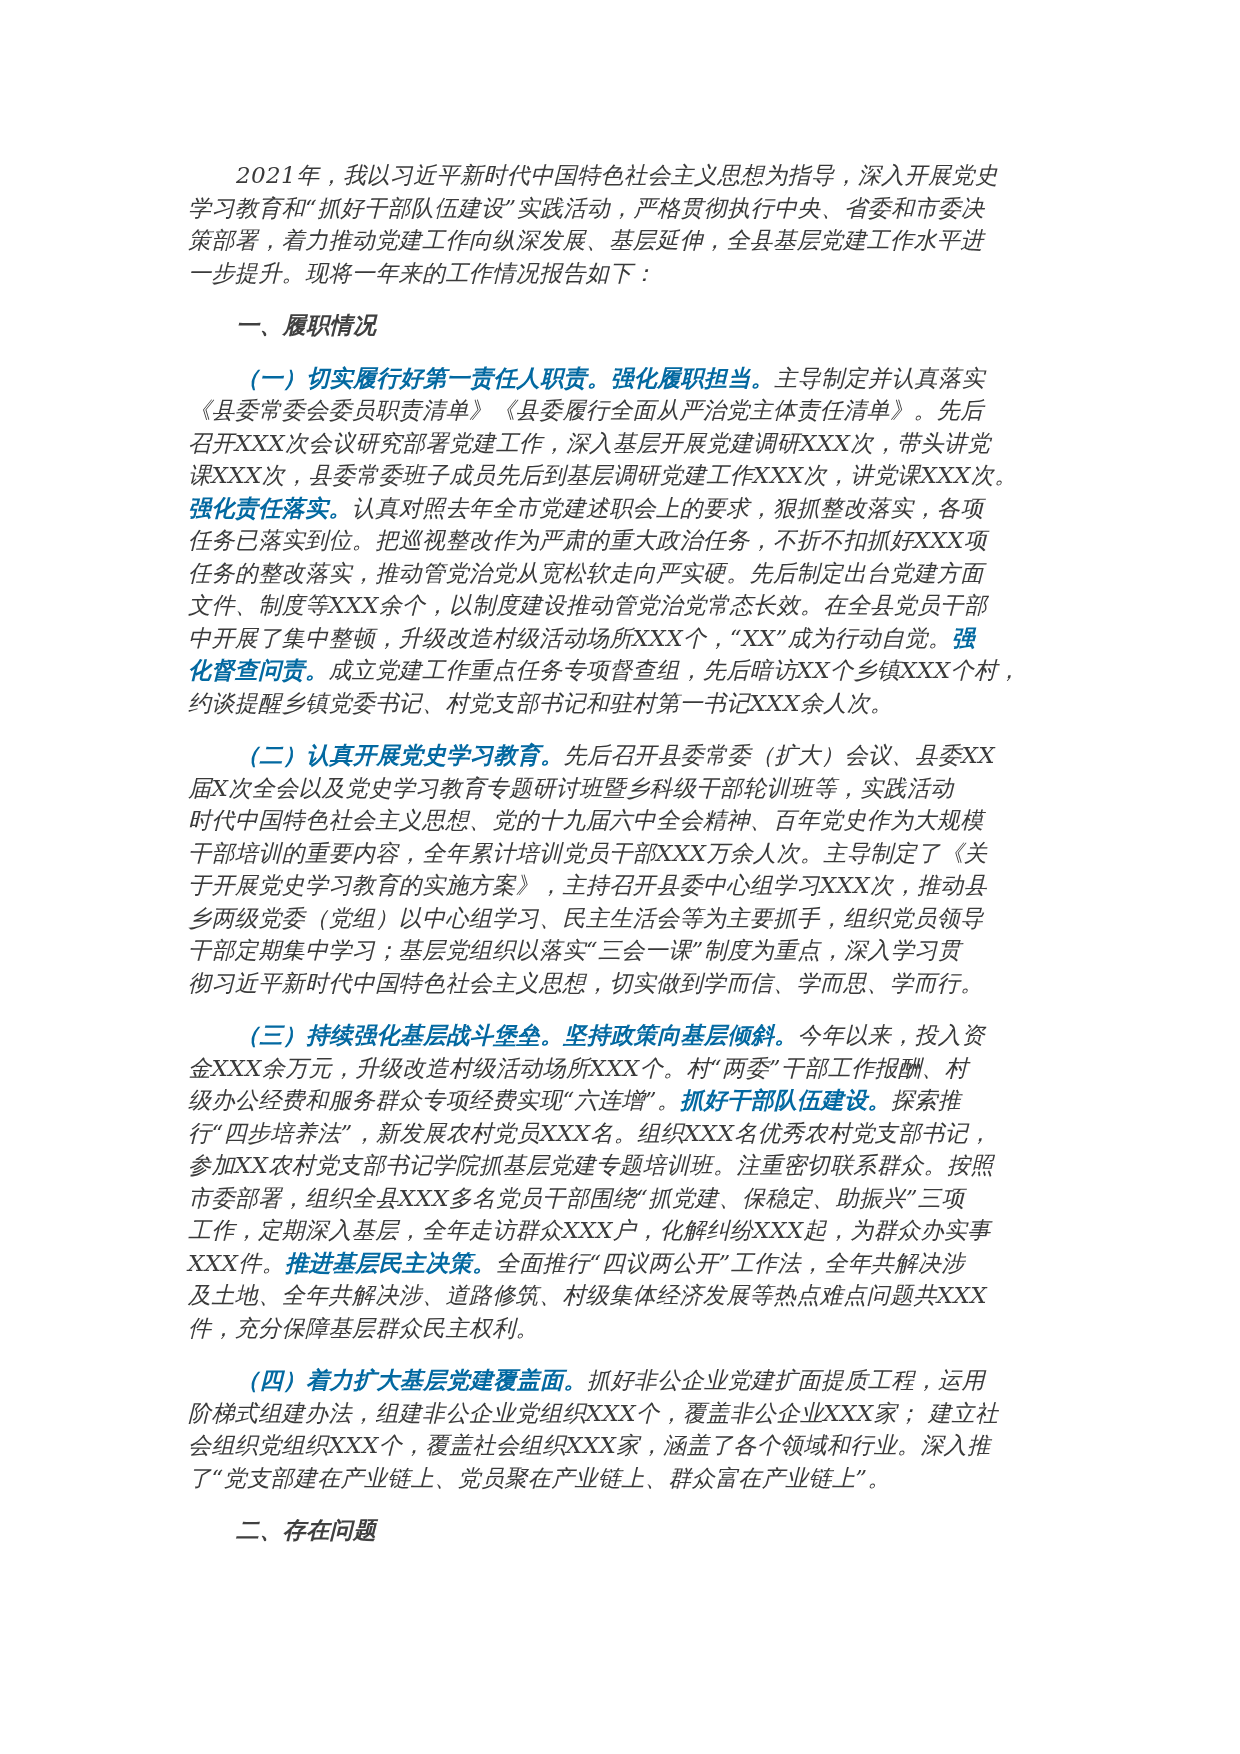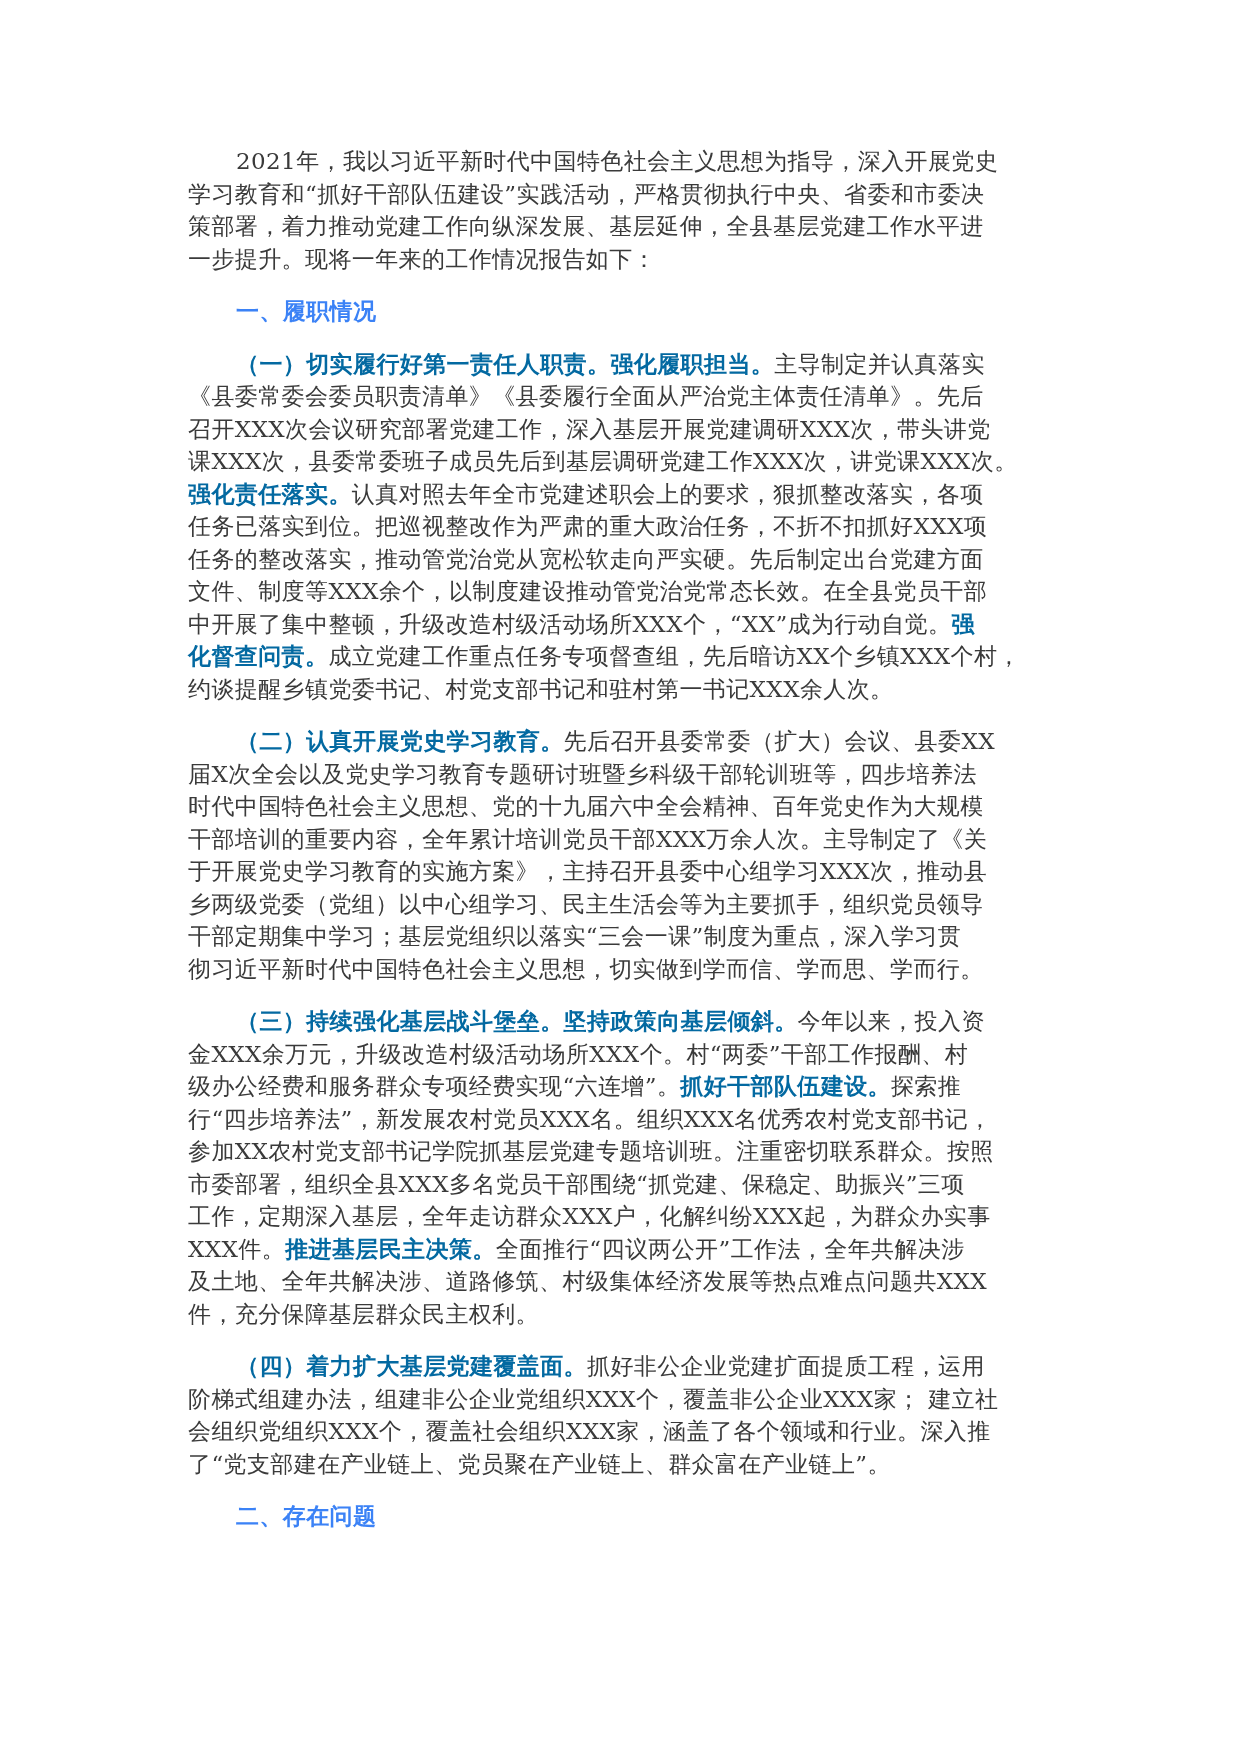--- a/index.html
+++ b/index.html
@@ -1,31 +1,32 @@
 <!DOCTYPE html>
 <html><head>
 <meta charset="utf-8">
 <style>
   html, body { margin: 0; padding: 0; background: #ffffff; }
   body { width: 1240px; height: 1754px; position: relative; overflow: hidden; }
   .page {
     position: absolute;
     left: 188px;
-    top: 145px;
+    top: 159px;
     width: 870px;
     font-family: "DejaVu Serif", "Liberation Serif", serif;
     font-size: 23px;
     color: #3a3a3a;
     line-height: 32.5px;
     letter-spacing: 0.4px;
+    font-style: italic;
   }
   .para { margin: 0 0 20px 0; }
   .line { display: block; white-space: nowrap; height: 32.5px; }
   .indent { padding-left: 48px; }
-  .heading { font-family: "DejaVu Sans", "Liberation Sans", sans-serif; font-weight: bold; color: #3b82f6; margin: 0 0 20px 0; padding-left: 48px; font-size: 23px; line-height: 32.5px; }
+  .heading { font-family: "DejaVu Sans", "Liberation Sans", sans-serif; font-weight: bold; color: #404040; margin: 0 0 20px 0; padding-left: 48px; font-size: 23px; line-height: 32.5px; }
   .b { font-family: "DejaVu Sans", "Liberation Sans", sans-serif; font-weight: bold; color: #0369a1; }
 </style>
 </head>
 <body>
 
 <div class="page">
 
   <div class="para">
     <span class="line indent">2021年，我以习近平新时代中国特色社会主义思想为指导，深入开展党史</span>
     <span class="line">学习教育和“抓好干部队伍建设”实践活动，严格贯彻执行中央、省委和市委决</span>
@@ -44,21 +45,21 @@
     <span class="line">任务已落实到位。把巡视整改作为严肃的重大政治任务，不折不扣抓好XXX项</span>
     <span class="line">任务的整改落实，推动管党治党从宽松软走向严实硬。先后制定出台党建方面</span>
     <span class="line">文件、制度等XXX余个，以制度建设推动管党治党常态长效。在全县党员干部</span>
     <span class="line"><span>中开展了集中整顿，升级改造村级活动场所XXX个，“XX”成为行动自觉。</span><span class="b">强</span></span>
     <span class="line"><span class="b">化督查问责。</span><span>成立党建工作重点任务专项督查组，先后暗访XX个乡镇XXX个村，</span></span>
     <span class="line">约谈提醒乡镇党委书记、村党支部书记和驻村第一书记XXX余人次。</span>
   </div>
 
   <div class="para">
     <span class="line indent"><span class="b">（二）认真开展党史学习教育。</span><span>先后召开县委常委（扩大）会议、县委XX</span></span>
-    <span class="line">届X次全会以及党史学习教育专题研讨班暨乡科级干部轮训班等，四步培养法</span>
+    <span class="line">届X次全会以及党史学习教育专题研讨班暨乡科级干部轮训班等，实践活动</span>
     <span class="line">时代中国特色社会主义思想、党的十九届六中全会精神、百年党史作为大规模</span>
     <span class="line">干部培训的重要内容，全年累计培训党员干部XXX万余人次。主导制定了《关</span>
     <span class="line">于开展党史学习教育的实施方案》，主持召开县委中心组学习XXX次，推动县</span>
     <span class="line">乡两级党委（党组）以中心组学习、民主生活会等为主要抓手，组织党员领导</span>
     <span class="line">干部定期集中学习；基层党组织以落实“三会一课”制度为重点，深入学习贯</span>
     <span class="line">彻习近平新时代中国特色社会主义思想，切实做到学而信、学而思、学而行。</span>
   </div>
 
   <div class="para">
     <span class="line indent"><span class="b">（三）持续强化基层战斗堡垒。坚持政策向基层倾斜。</span><span>今年以来，投入资</span></span>

